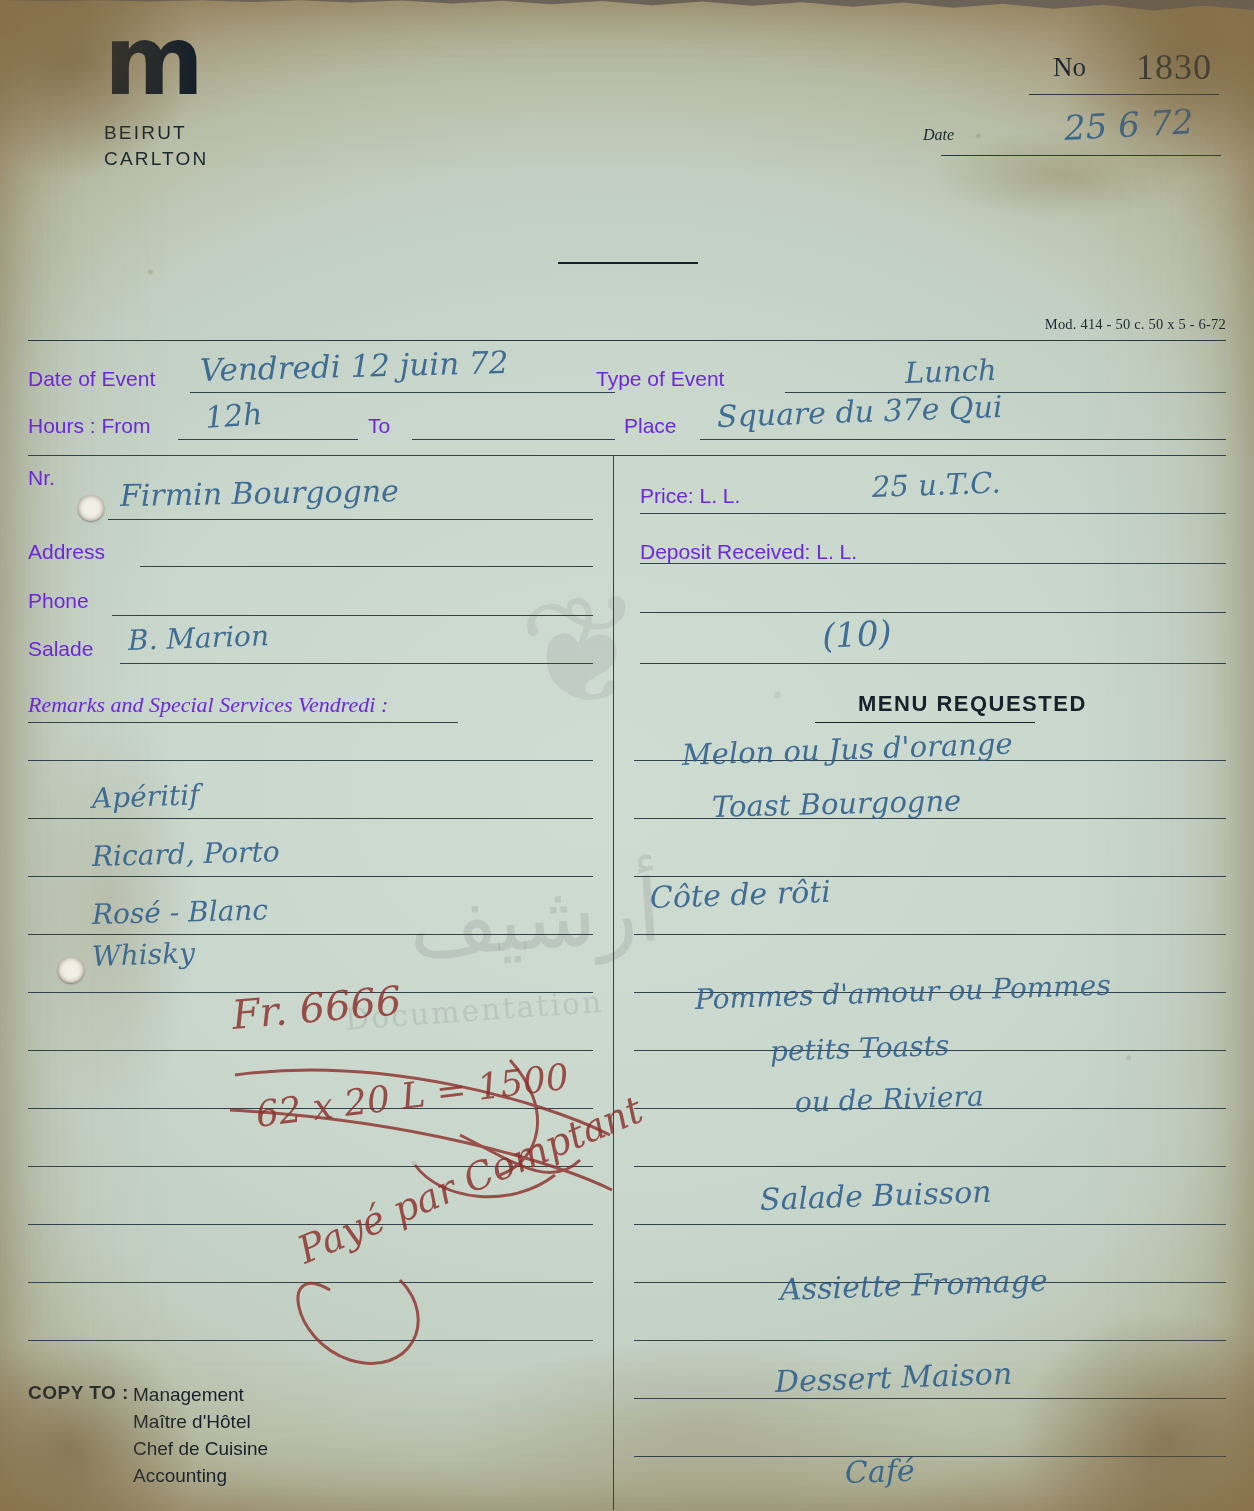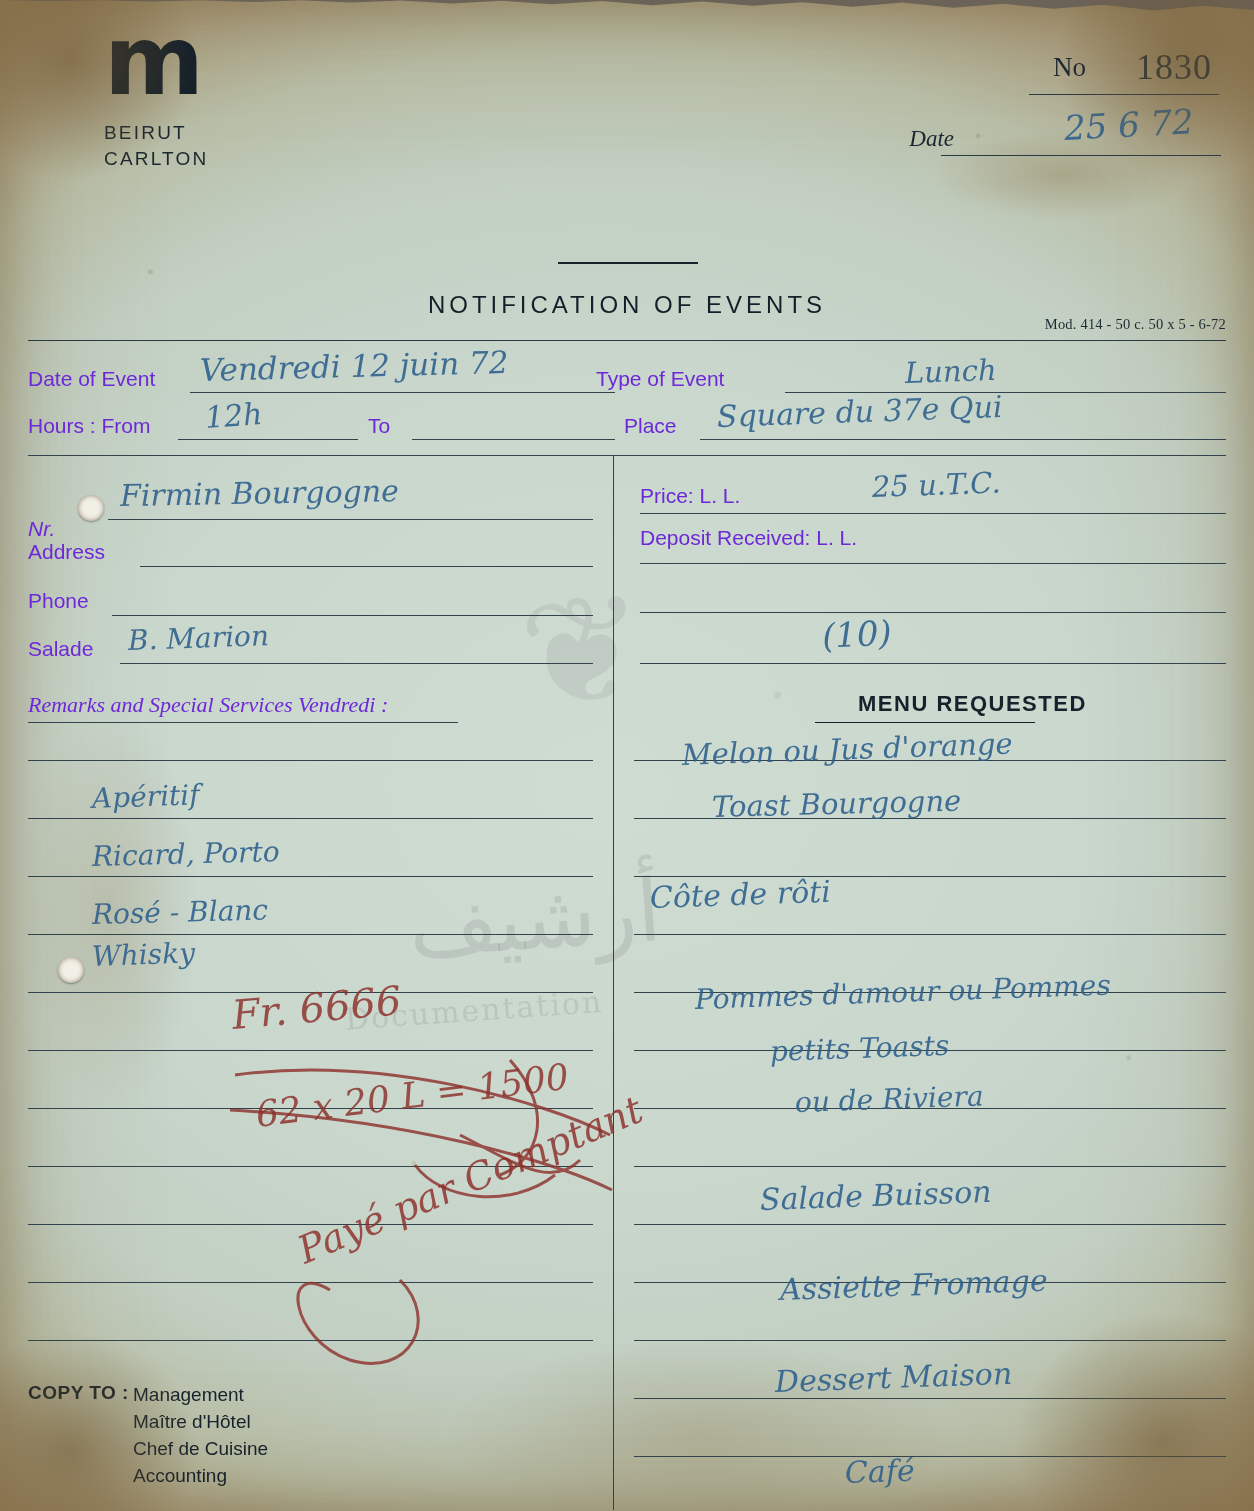--- a/index.html
+++ b/index.html
@@ -96,21 +96,21 @@
     position:absolute; right: 42px; top: 46px;
     font-family: "Liberation Serif", serif;
     font-size: 36px; color:#2a3a44;
     letter-spacing: 1px;
   }
   .no-value::after{
     content:"";
   }
   .date-label {
     position:absolute; right: 300px; top: 126px;
-    font-size: 23px; font-style: italic; color:#1b2730;
+    font-size: 16px; font-style: italic; color:#1b2730;
     font-family:"Liberation Serif", serif;
   }
   .date-rule {
     position:absolute; right: 33px; top: 155px; width: 280px;
     border-bottom: 1.4px solid #2a3a44;
   }
 
   .title {
     position:absolute; left:0; right:0; top: 210px;
     text-align:center;
@@ -257,21 +257,20 @@
 
   <div class="no-label">No</div>
   <div class="no-value hw" style="right:42px; top:46px; color:#22323d; font-family:'Liberation Serif', serif; font-style:normal; opacity:1;">1830</div>
   <div class="no-underline"></div>
 
   <div class="date-label">Date</div>
   <div class="hw blue" style="right:60px; top:108px; font-size:34px; transform:rotate(-3deg);">25 6 72</div>
   <div class="date-rule"></div>
 
   <div class="title-rule"></div>
-  <div class="subtitle">NOTIFICATION  OF  EVENTS</div>
   <div class="modcode">Mod. 414 - 50 c. 50 x 5 - 6-72</div>
 
   <div class="hr-top"></div>
 
   <div class="flabel" style="left:28px; top:367px;">Date of Event</div>
   <div class="rule" style="left:190px; top:392px; width:425px;"></div>
   <div class="hw blue" style="left:200px; top:352px; font-size:31px; transform:rotate(-1.5deg);">Vendredi 12 juin 72</div>
 
   <div class="flabel" style="left:596px; top:367px;">Type of Event</div>
   <div class="rule" style="left:785px; top:392px; width:441px;"></div>
@@ -285,39 +284,39 @@
   <div class="rule" style="left:412px; top:439px; width:203px;"></div>
 
   <div class="flabel" style="left:624px; top:414px;">Place</div>
   <div class="rule" style="left:700px; top:439px; width:526px;"></div>
   <div class="hw blue" style="left:717px; top:399px; font-size:30px; transform:rotate(-2deg);">Square du 37e Qui</div>
 
   <div class="rule" style="left:28px; top:455px; width:1198px;"></div>
 
   <div class="vrule" style="left:613px; top:455px; height:1055px;"></div>
 
-  <div class="flabel" style="left:28px; top:517px;font-style:italic;">Nr.</div>
+  <div class="flabel" style="left:28px; top:466px;">Nr.</div>
   <div class="rule" style="left:108px; top:519px; width:485px;"></div>
   <div class="hw blue" style="left:120px; top:478px; font-size:30px; transform:rotate(-1deg);">Firmin Bourgogne</div>
 
   <div class="flabel" style="left:28px; top:540px;">Address</div>
   <div class="rule" style="left:140px; top:566px; width:453px;"></div>
 
   <div class="flabel" style="left:28px; top:589px;">Phone</div>
   <div class="rule" style="left:112px; top:615px; width:481px;"></div>
 
   <div class="flabel" style="left:28px; top:637px;">Salade</div>
   <div class="rule" style="left:120px; top:663px; width:473px;"></div>
   <div class="hw blue" style="left:128px; top:624px; font-size:28px; transform:rotate(-2deg);">B. Marion</div>
 
   <div class="flabel" style="left:640px; top:484px;">Price: L. L.</div>
   <div class="rule" style="left:640px; top:513px; width:586px;"></div>
   <div class="hw blue" style="left:872px; top:470px; font-size:29px; transform:rotate(-2deg);">25 u.T.C.</div>
 
-  <div class="flabel" style="left:640px; top:526px;text-align:right;">Deposit Received: L. L.</div>
+  <div class="flabel" style="left:640px; top:540px;text-align:right;">Deposit Received: L. L.</div>
   <div class="rule" style="left:640px; top:563px; width:586px;"></div>
 
   <div class="rule" style="left:640px; top:612px; width:586px;"></div>
   <div class="rule" style="left:640px; top:663px; width:586px;"></div>
   <div class="hw blue" style="left:822px; top:616px; font-size:34px; transform:rotate(-3deg);">(10)</div>
 
   <div class="flabel it" style="left:28px; top:692px;">Remarks and Special Services Vendredi :</div>
   <div class="rule" style="left:28px; top:722px; width:430px;"></div>
 
   <div class="menu-head" style="left:858px; top:691px;">MENU  REQUESTED</div>

